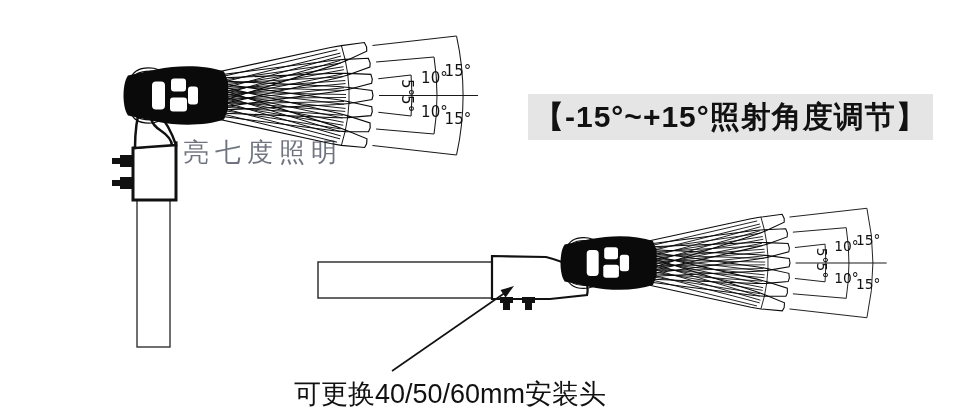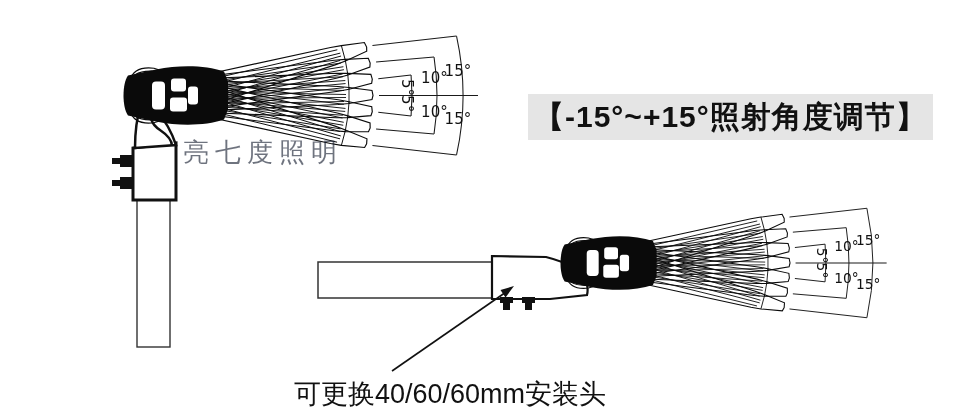--- a/index.html
+++ b/index.html
@@ -172,14 +172,14 @@
         </g>
       <g>
         <line x1="392" y1="371" x2="509" y2="290" stroke="#111111" stroke-width="1.6"></line>
         <polygon points="514,286 505.5,297.5 500.5,290" fill="#111111"></polygon>
       </g>
     </g>
   </svg>
 
   <div class="watermark">亮七度照明</div>
   <div class="banner" style="background: #e5e5e5; color: rgb(17, 17, 17);">【-15°~+15°照射角度调节】</div>
-  <div class="caption">可更换40/60/60mm安装头</div>
+  <div class="caption">可更换40/50/60mm安装头</div>
 </div>
 
 </body></html>

